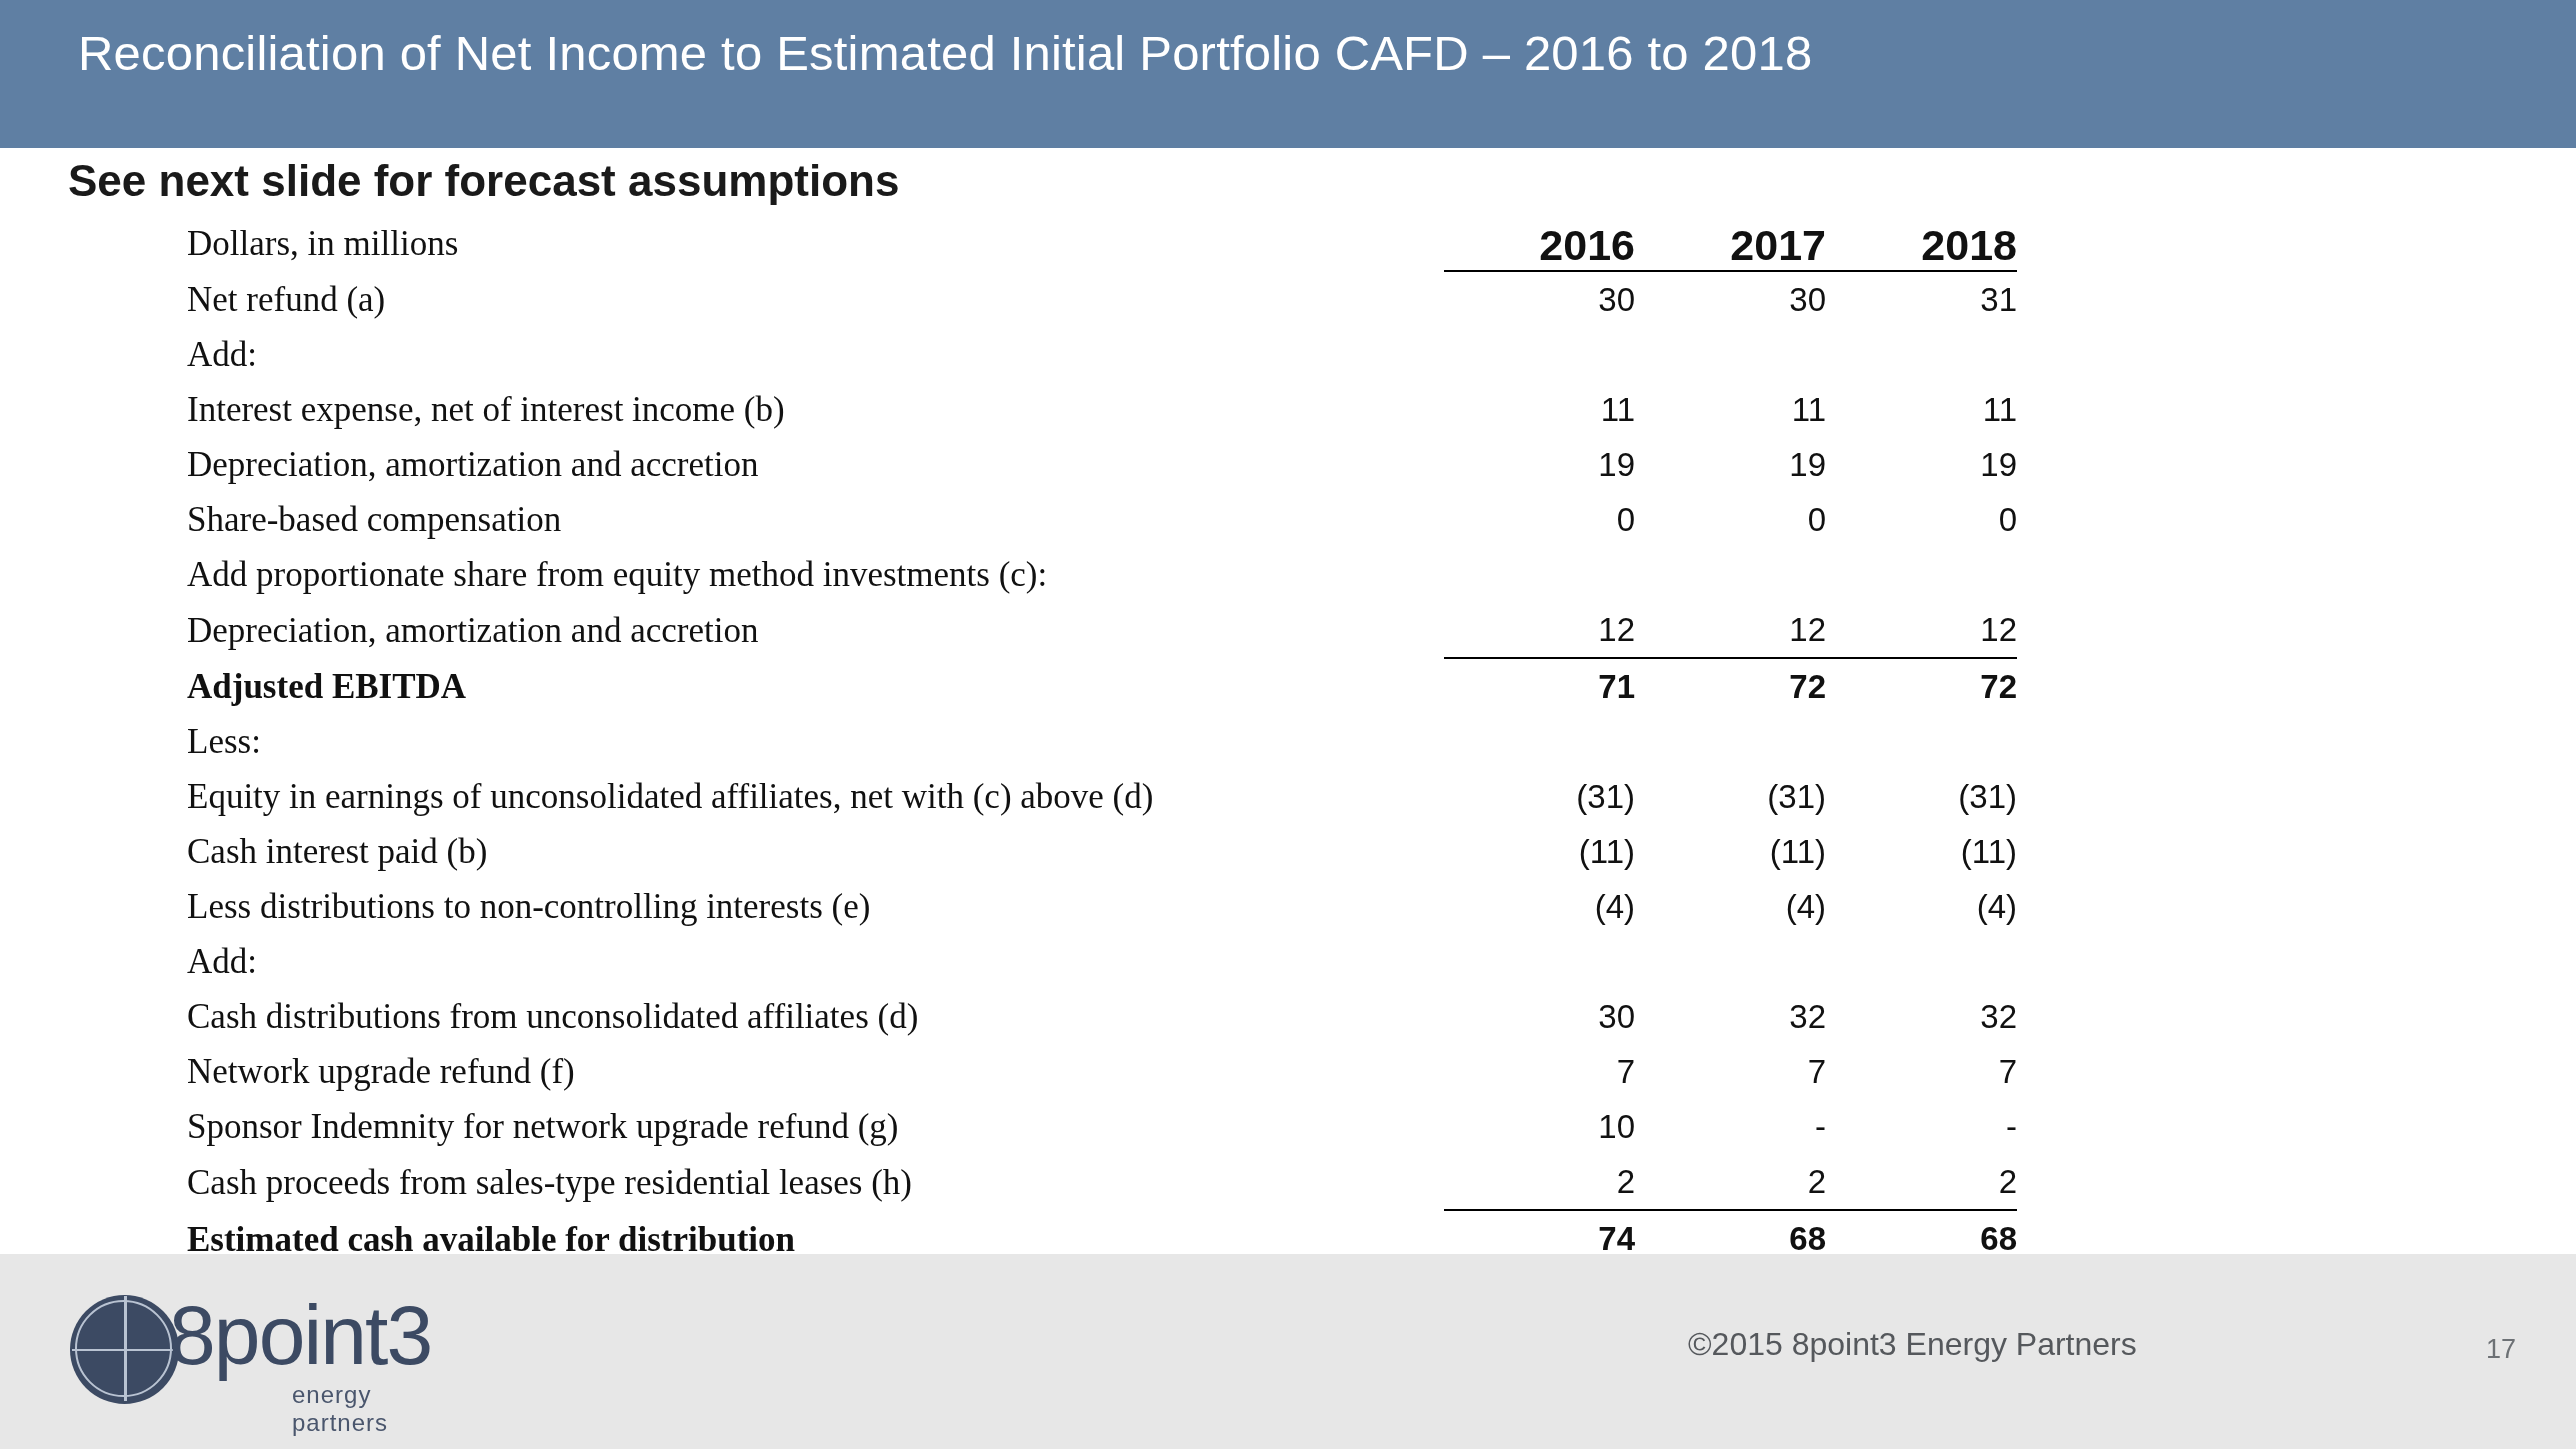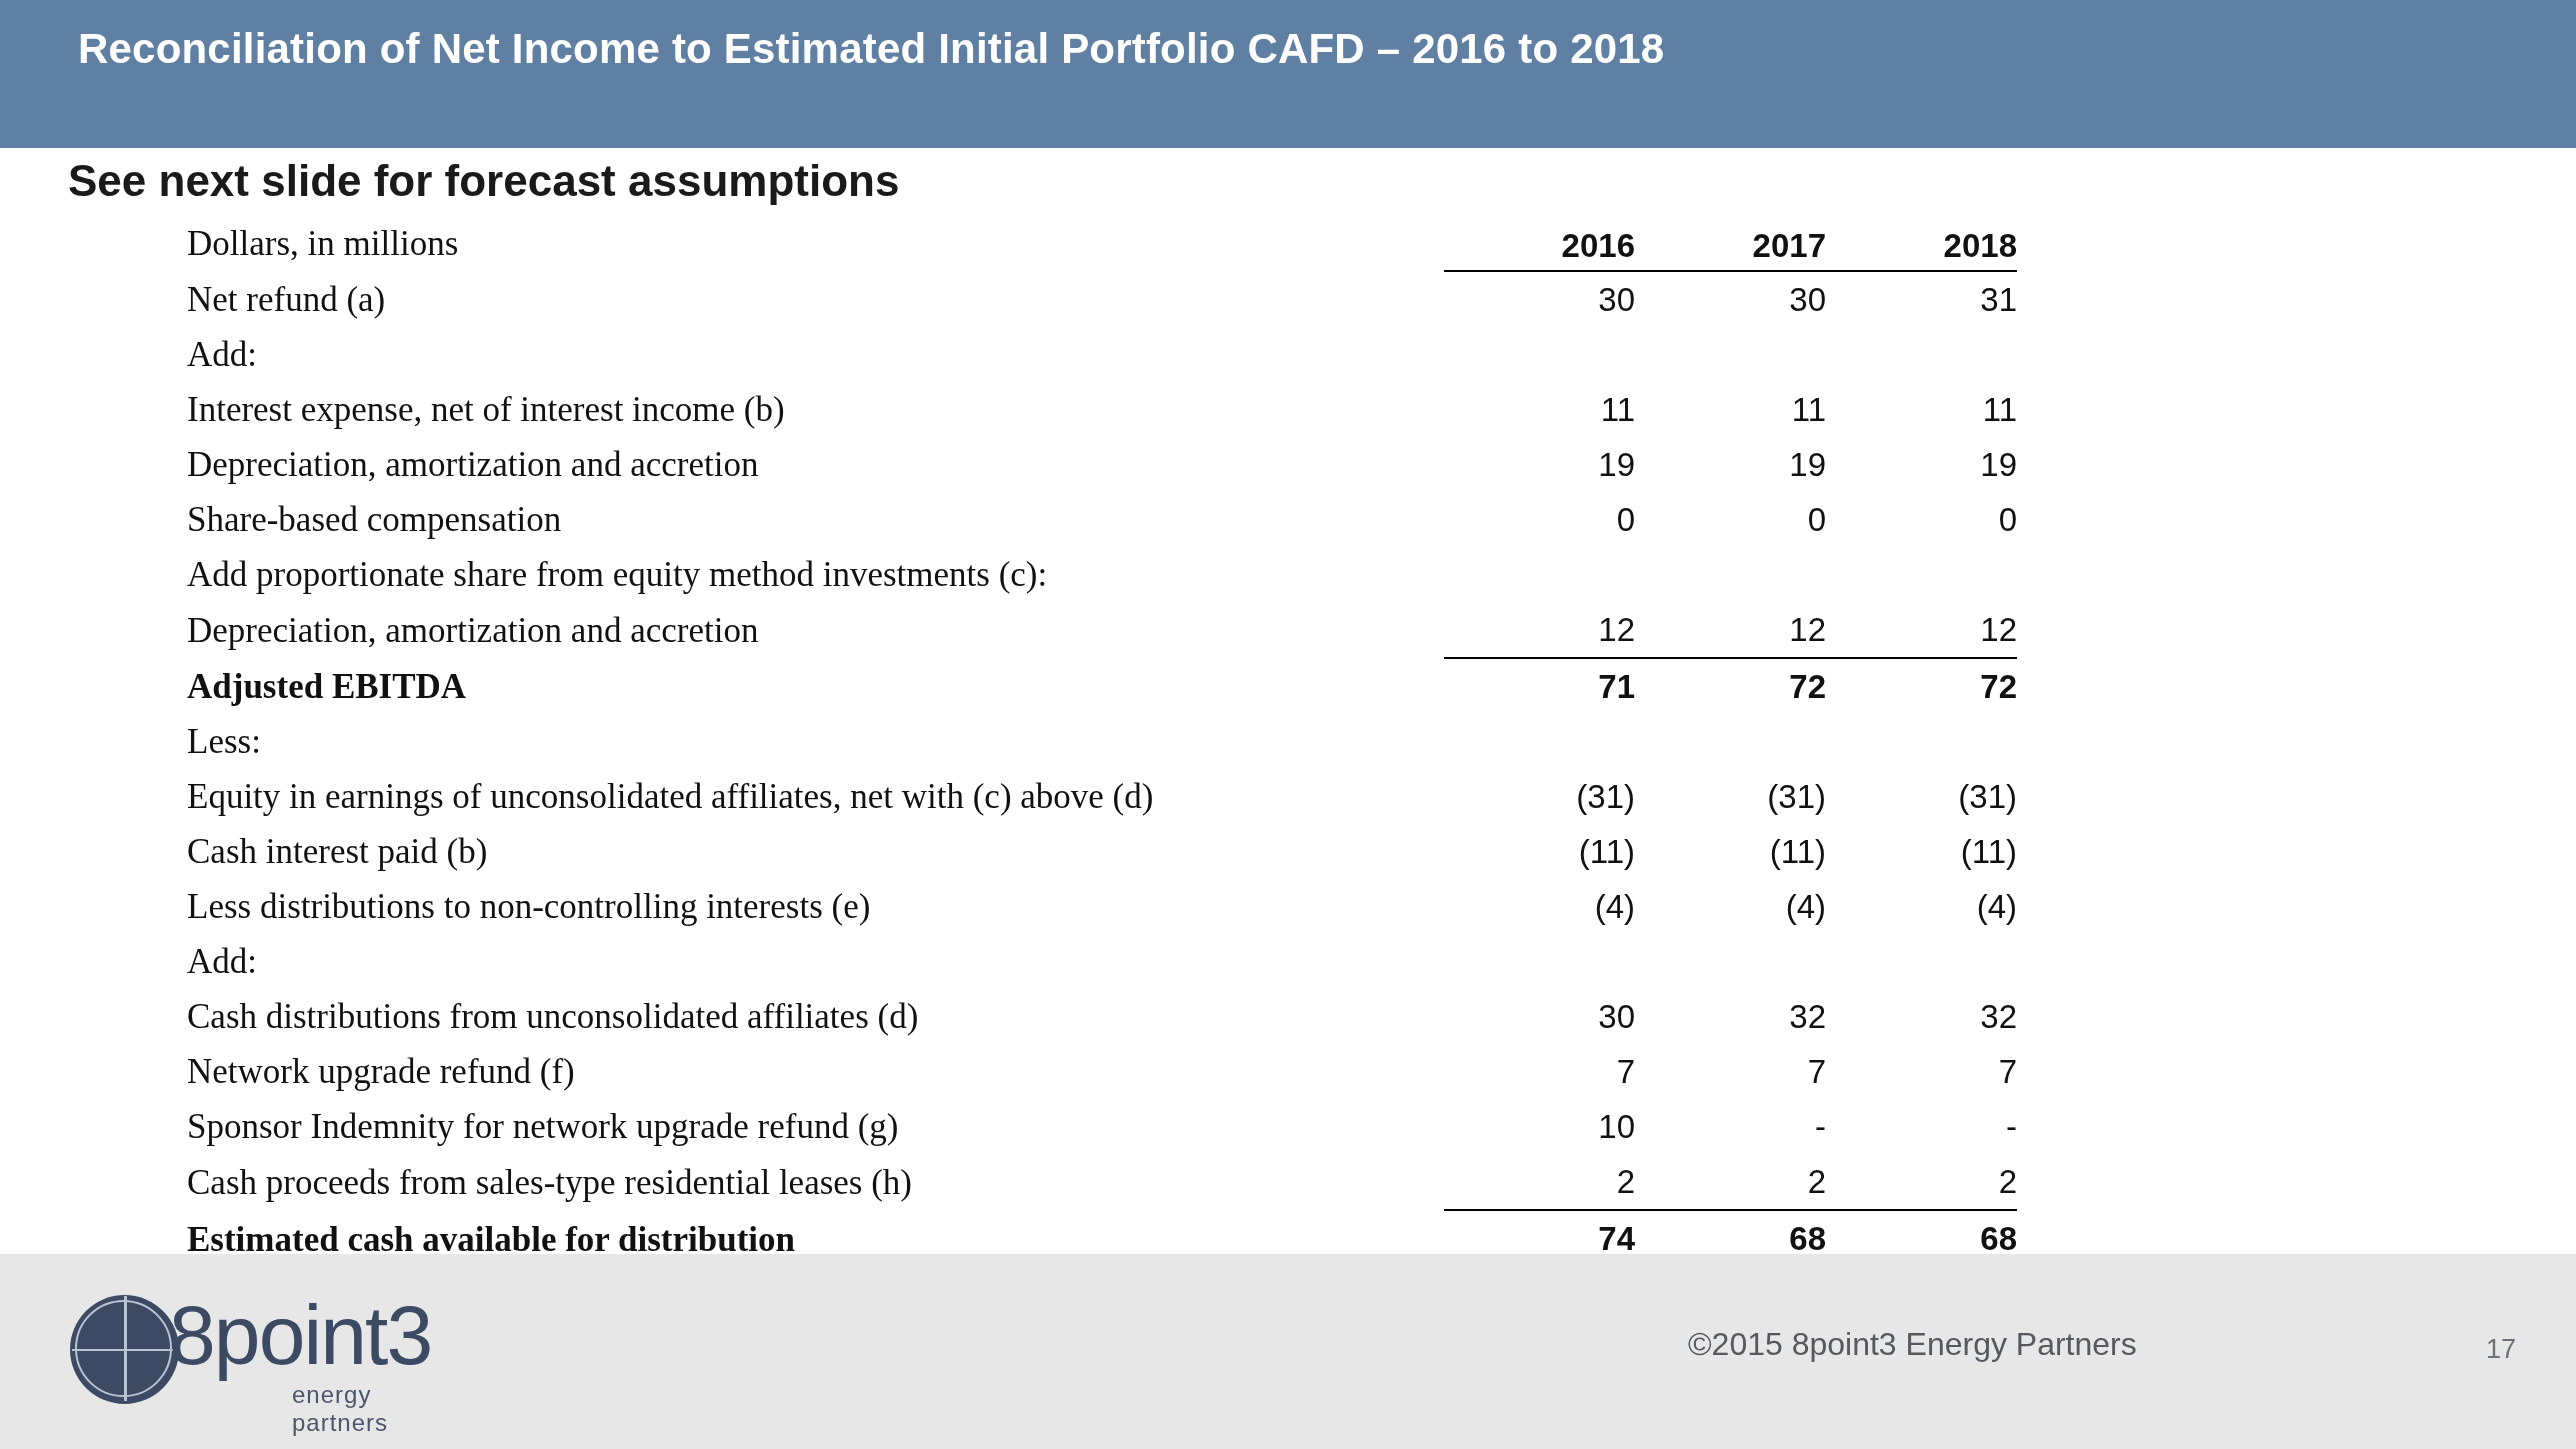--- a/index.html
+++ b/index.html
@@ -26,22 +26,22 @@
     left: 0;
     width: 2576px;
     height: 148px;
     background: #5f7fa3;
   }
   .title-text {
     position: absolute;
     left: 78px;
     top: 25px;
     font-family: "Liberation Sans", sans-serif;
-    font-weight: bold;
-    font-size: 42px;
+    font-weight: normal;
+    font-size: 49px;
     color: #ffffff;
     letter-spacing: 0.2px;
     white-space: nowrap;
   }
   
   .subtitle {
     position: absolute;
     left: 68px;
     top: 156px;
     font-family: "Liberation Sans", sans-serif;
@@ -78,21 +78,21 @@
   td.num {
     width: 191px;
     text-align: right;
     font-family: "Liberation Sans", sans-serif;
     font-size: 33px;
     padding-right: 21.4px;
   }
   
   tr.header td.num {
     font-weight: bold;
-    font-size: 33px;
+    font-size: 43px;
     border-bottom: 2.9px solid #000000;
     height: 54px;
     line-height: 49px;
   }
   td.label.hdr {
     font-family: "Liberation Serif", serif;
     font-size: 35px;
   }
   
   .ind0 { padding-left: 0px; }

